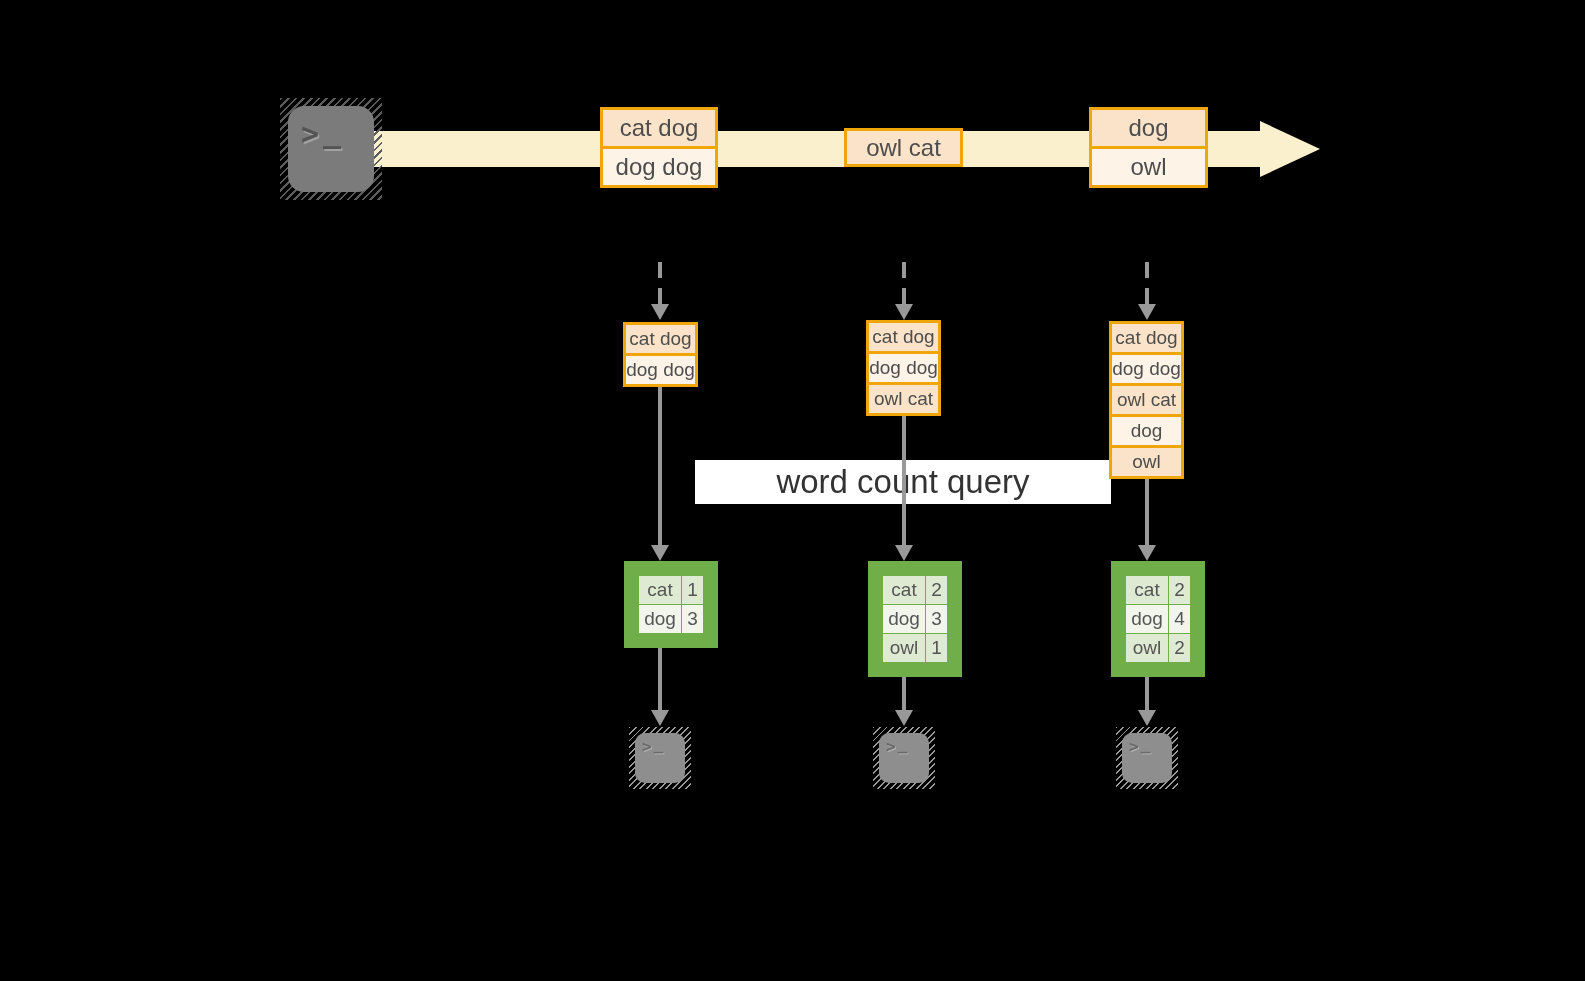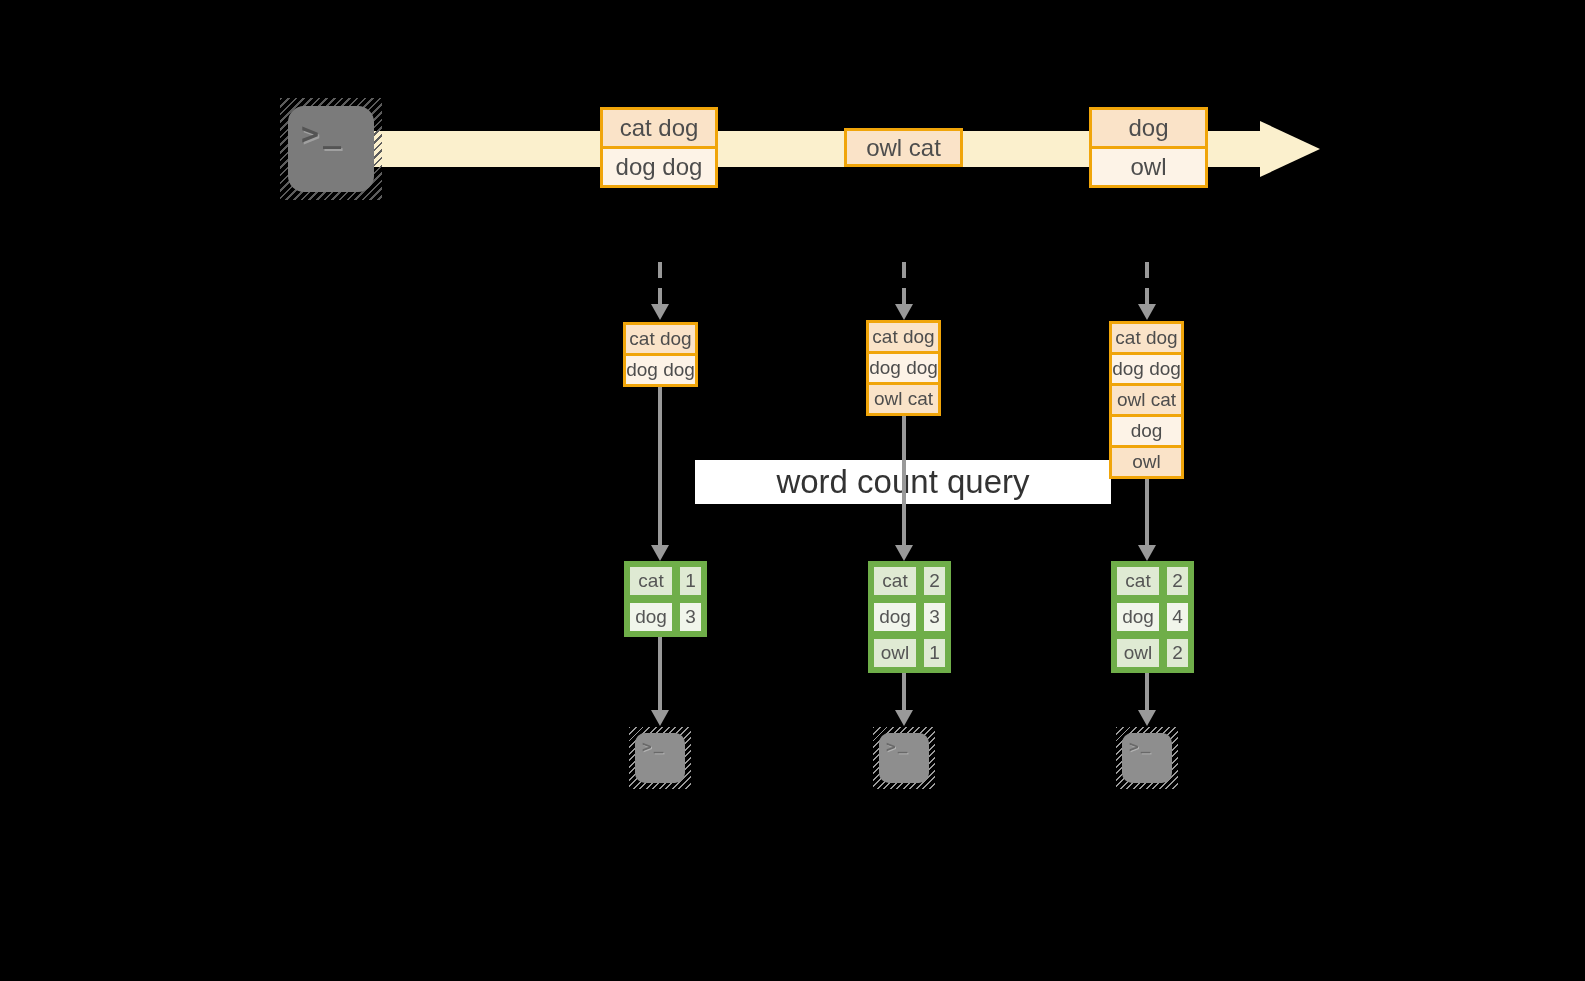--- a/index.html
+++ b/index.html
@@ -34,21 +34,21 @@
   .band-head{position:absolute;left:1260px;top:121px;width:0;height:0;z-index:1;
     border-top:28px solid transparent;border-bottom:28px solid transparent;border-left:60px solid var(--band);}
   
   .obox{position:absolute;display:flex;flex-direction:column;gap:3px;padding:3px;
     background:var(--orange);box-sizing:border-box;z-index:3;}
   .obox .cell{display:flex;align-items:center;justify-content:center;color:var(--ink);background:var(--peach);}
   .obox.top .cell{height:36px;font-size:24px;}
   .obox.top.single .cell{height:33px;}
   .obox.buf .cell{height:28px;font-size:19px;}
   
-  .gtable{position:absolute;display:grid;grid-template-columns:42px 21px;gap:8px;padding:6px;
+  .gtable{position:absolute;display:grid;grid-template-columns:42px 21px;gap:1px;padding:15px;
     background:var(--green);z-index:3;}
   .gtable .gcell{height:28px;display:flex;align-items:center;justify-content:center;
     font-size:19px;color:#555;background:var(--grow-even);}
   .gtable .gcell:nth-child(4n+1),.gtable .gcell:nth-child(4n+2){background:var(--grow-odd);}
   
   .vshaft{position:absolute;width:4px;background:var(--arrow);z-index:2;}
   .vdash{position:absolute;width:4px;z-index:2;
     background:repeating-linear-gradient(to bottom,var(--arrow) 0 16px,transparent 16px 26px);}
   .vhead{position:absolute;width:0;height:0;z-index:2;
     border-left:9px solid transparent;border-right:9px solid transparent;border-top:16px solid var(--arrow);}

